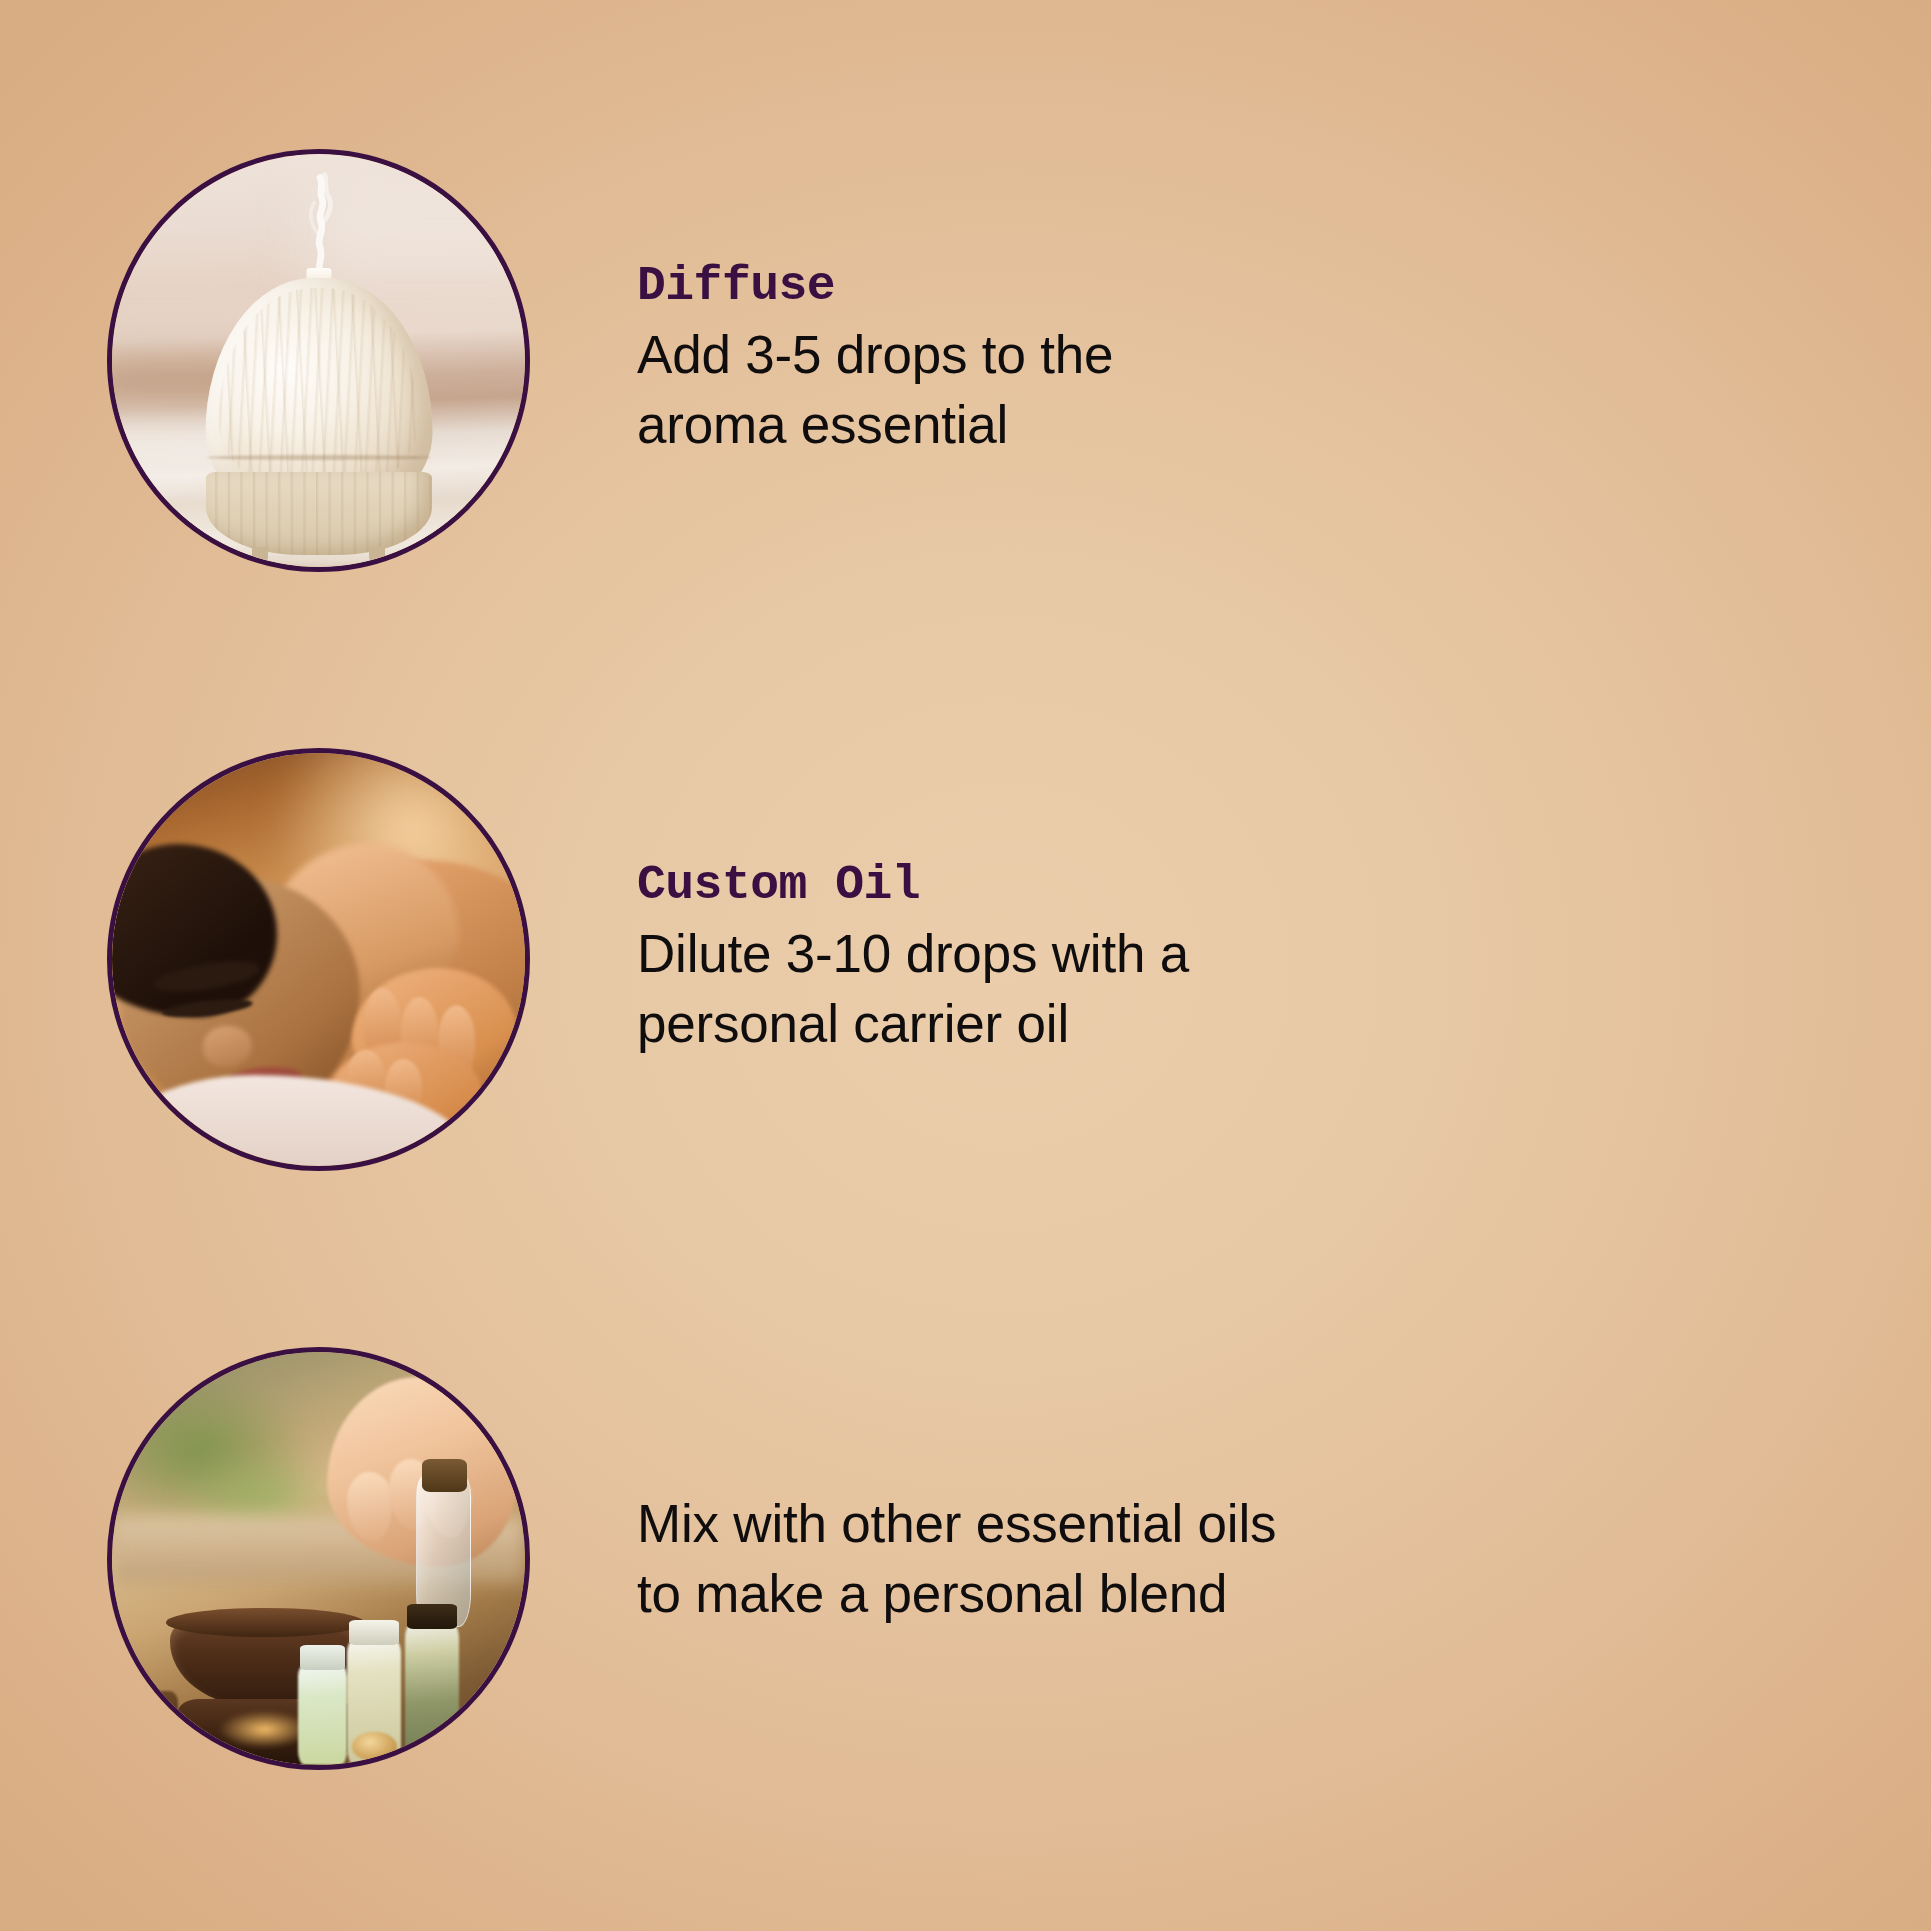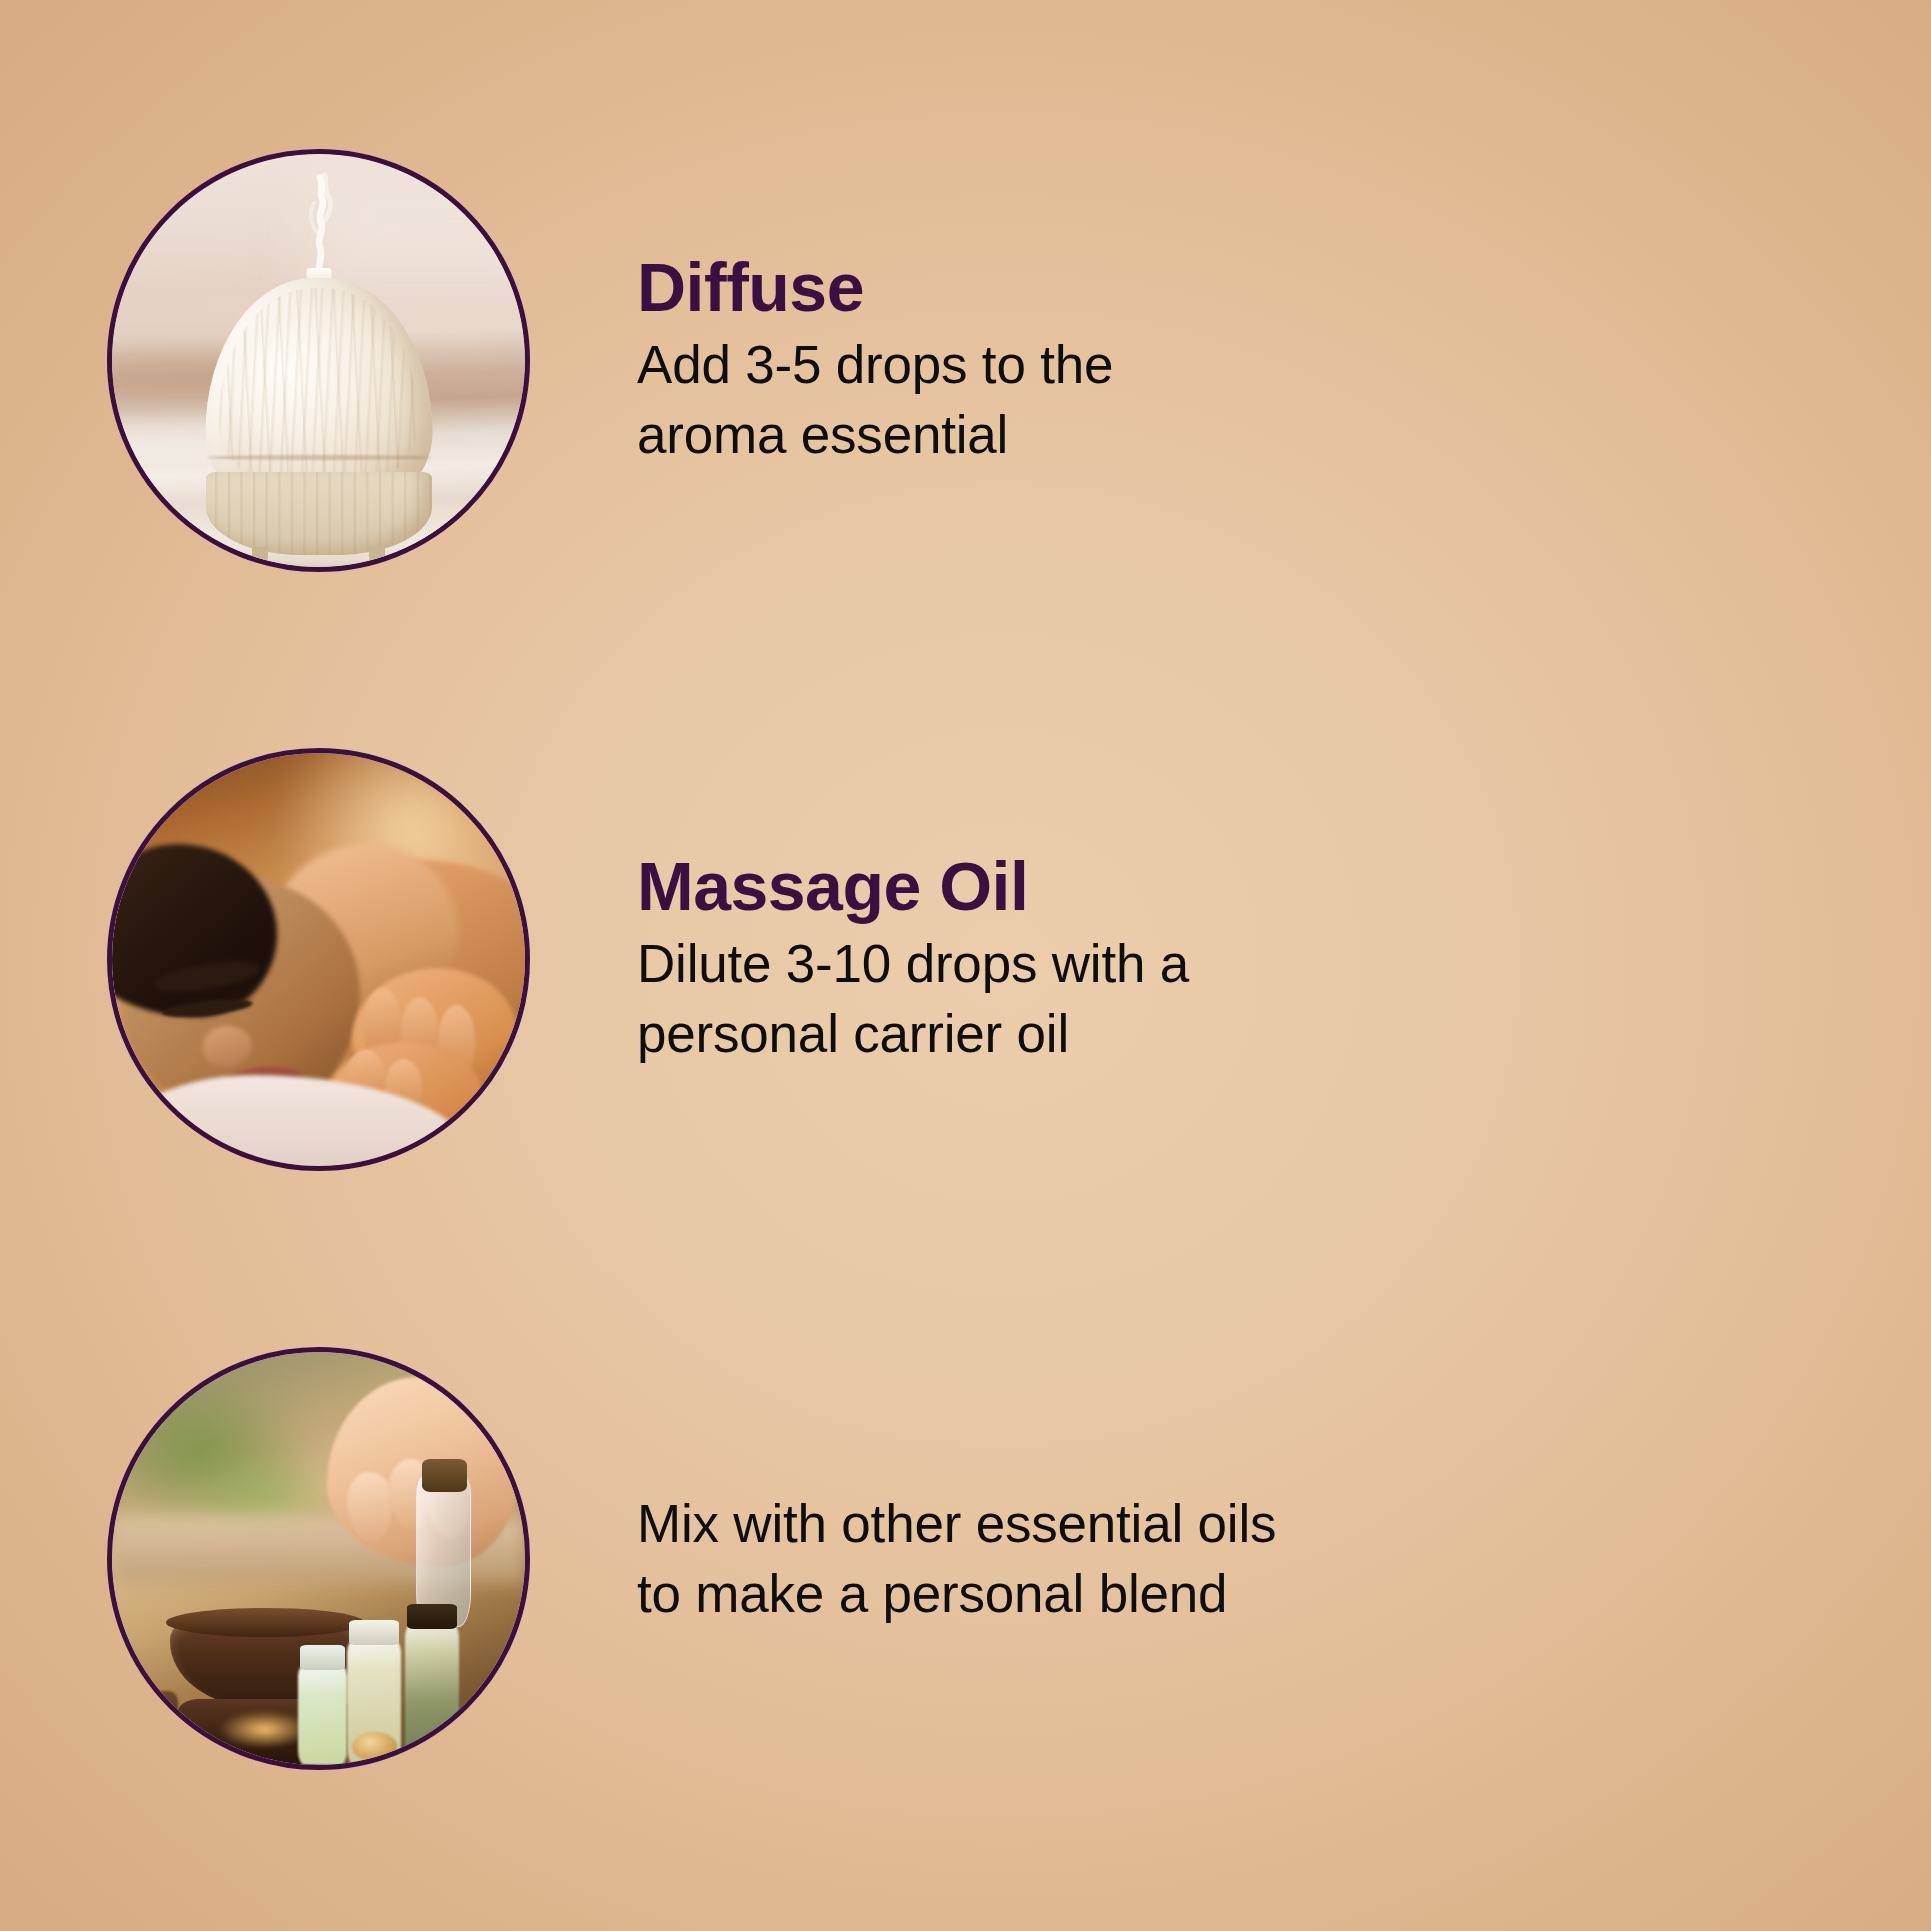--- a/index.html
+++ b/index.html
@@ -507,23 +507,23 @@
   }
 
   
   .copy {
     flex: 1 1 auto;
     padding-right: 68px;
   }
   .copy h2 {
     margin: 0 0 7.7px 0;
     color: #3a1042;
-    font-family: Liberation Sans, sans-serif;
+    font-family: Liberation Mono, monospace;
     font-weight: 700;
-    font-size: 68px;
+    font-size: 48px;
     line-height: 1.06;
     letter-spacing: -0.5px;
   }
   .copy p {
     margin: 0;
     color: #100d0e;
     font-family: "Liberation Sans", sans-serif;
     font-weight: 400;
     font-size: 53px;
     line-height: 1.32;
@@ -587,21 +587,21 @@
             <div class="finger f2"></div>
             <div class="finger f3"></div>
             <div class="hand2"></div>
             <div class="finger f4"></div>
             <div class="finger f5"></div>
             <div class="towel"></div>
           </div>
         </div>
       </div>
       <div class="copy">
-        <h2>Massage Oil</h2>
+        <h2>Custom Oil</h2>
         <p>
           <span class="ln">Dilute 3-10 drops with a</span>
           <span class="ln">personal carrier oil</span>
         </p>
       </div>
     </div>
 
     <div class="row">
       <div class="thumb-wrap">
         <div class="thumb">

